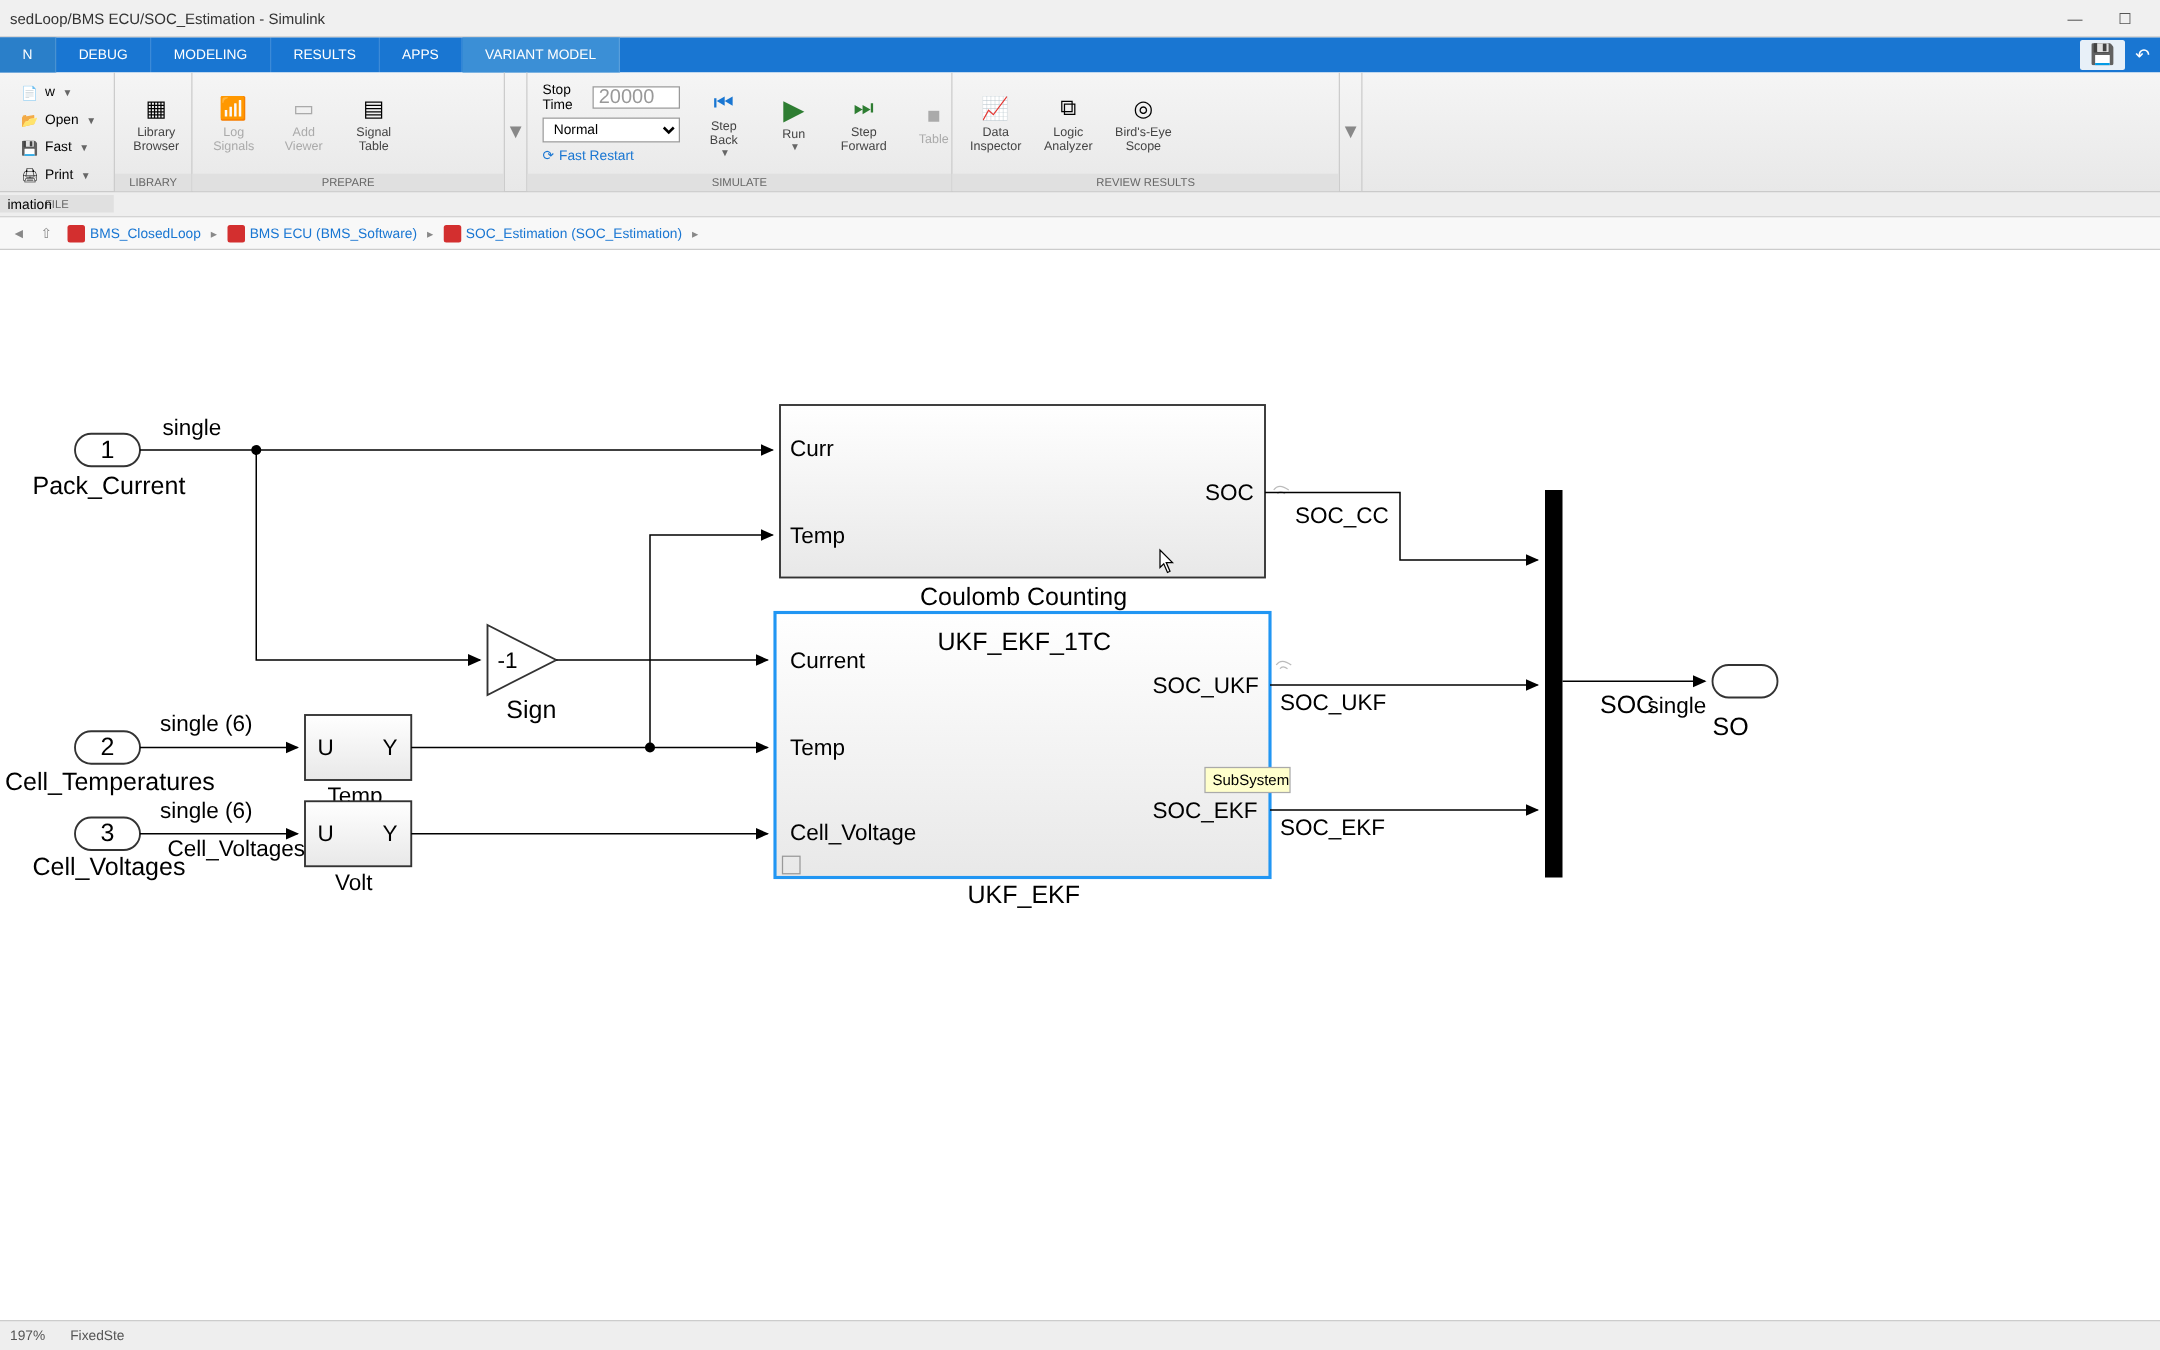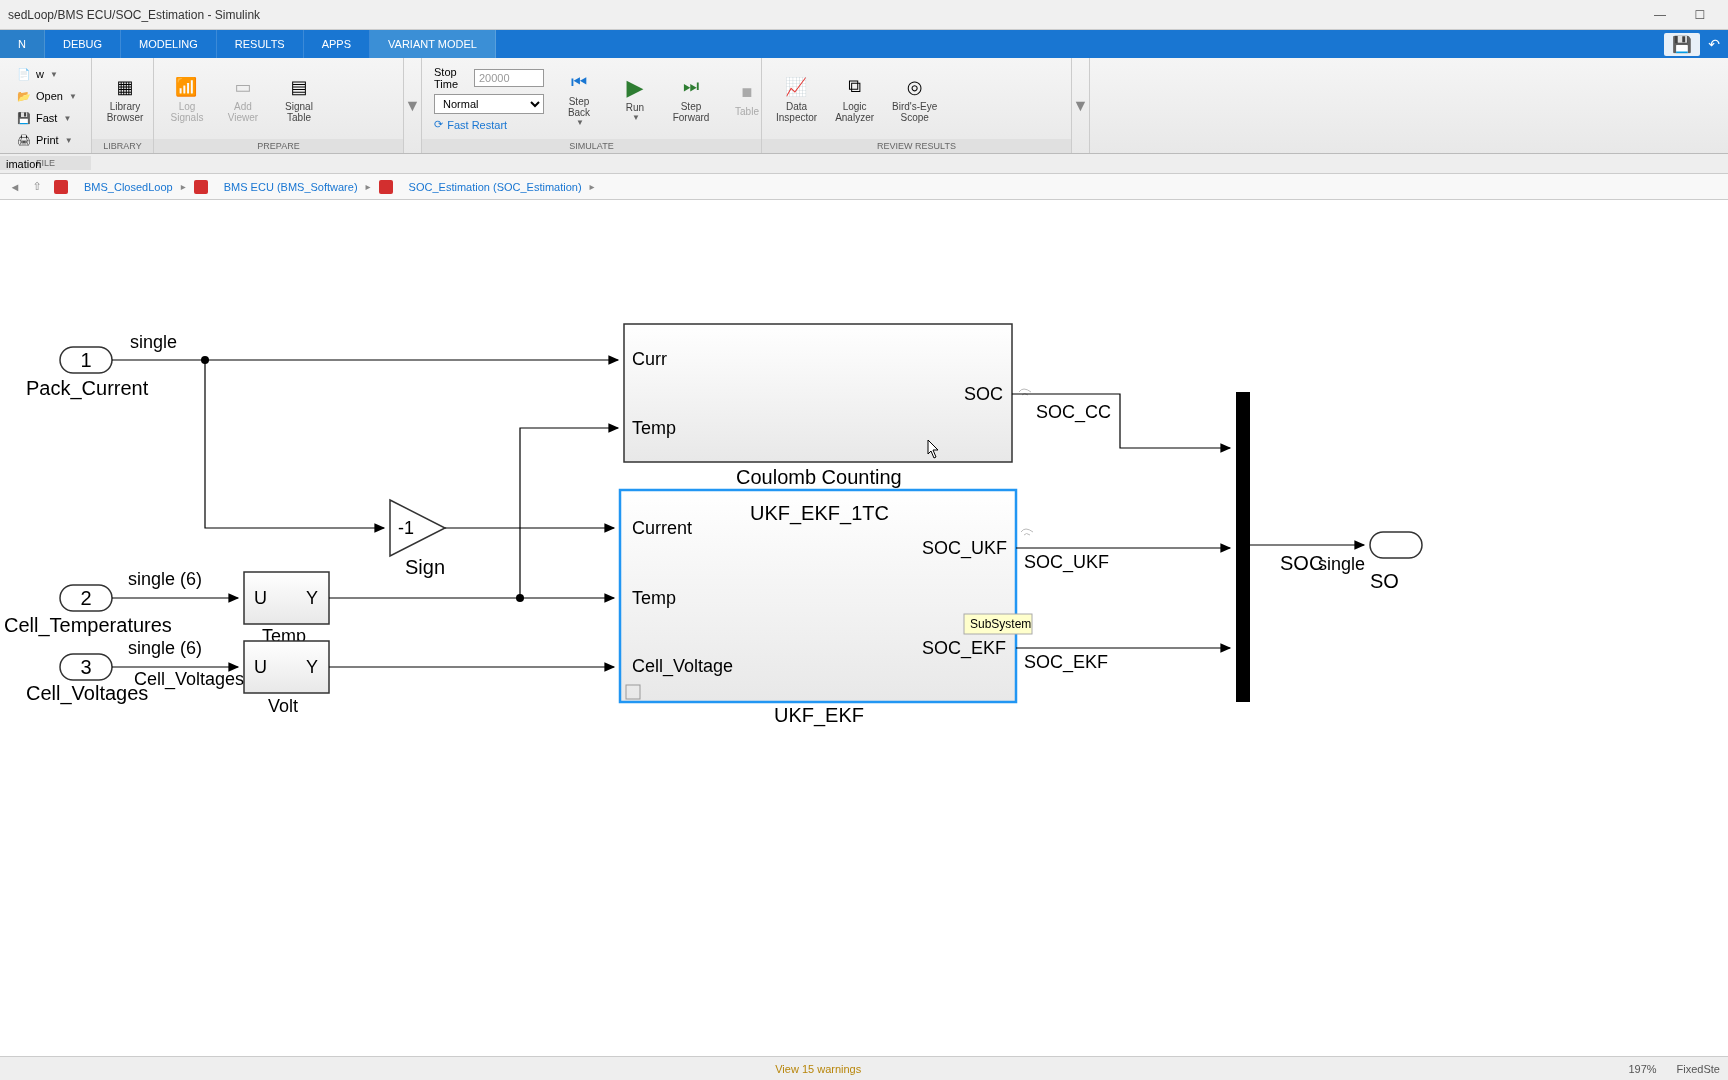--- a/index.html
+++ b/index.html
@@ -25,29 +25,29 @@
 .rbtn { display: flex; flex-direction: column; align-items: center; justify-content: center; padding: 4px 6px; cursor: pointer; border-radius: 2px; min-width: 50px; }
 .rbtn-icon { width: 24px; height: 24px; display: flex; align-items: center; justify-content: center; font-size: 18px; }
 .rbtn-label { font-size: 10px; color: #444; text-align: center; line-height: 1.1; margin-top: 2px; }
 .rbtn.disabled .rbtn-label, .rbtn.disabled .rbtn-icon { color: #aaa; }
 .file-col { display: flex; flex-direction: column; gap: 2px; padding: 2px; }
 .file-row { display: flex; align-items: center; gap: 4px; font-size: 11px; padding: 2px 6px; cursor: pointer; }
 .file-icon { width: 16px; height: 16px; display: inline-flex; align-items: center; justify-content: center; }
 .dropdown-arrow { font-size: 8px; color: #666; margin-left: 2px; }
 .sim-controls { display: flex; flex-direction: column; gap: 4px; padding: 4px; }
 .sim-row { display: flex; align-items: center; gap: 6px; font-size: 11px; }
-.sim-input { width: 70px; height: 18px; border: 1px solid #999; background: #fff; padding: 0 4px; font-size: 11px; color: #999; }
+.sim-input { width: 70px; height: 18px; border: 1px solid #999; background: #fff; padding: 0 4px; font-size: 16px; color: #999; }
 .sim-select { width: 110px; height: 20px; border: 1px solid #999; background: #fff; padding: 0 4px; font-size: 11px; }
 .fast-restart { display: flex; align-items: center; gap: 4px; font-size: 11px; color: #1976d2; }
 .ribbon-vsplit { width: 18px; display: flex; align-items: center; justify-content: center; color: #888; border-right: 1px solid #ccc; }
 
 .toolbar2 { height: 20px; background: #eee; border-bottom: 1px solid #ccc; display: flex; align-items: center; padding: 0 6px; font-size: 11px; }
 .breadcrumb { height: 26px; background: #f8f8f8; border-bottom: 1px solid #ccc; display: flex; align-items: center; padding: 0 6px; gap: 4px; font-size: 11px; }
 .bc-btn { width: 18px; height: 18px; display: flex; align-items: center; justify-content: center; color: #888; cursor: pointer; }
-.bc-item { display: flex; align-items: center; gap: 16px; color: #1976d2; cursor: pointer; padding: 2px 4px; justify-content: center; }
+.bc-item { display: flex; align-items: center; gap: 4px; color: #1976d2; cursor: pointer; padding: 2px 4px; justify-content: center; }
 .bc-icon { width: 14px; height: 14px; background: #d32f2f; border-radius: 2px; display: inline-block; }
 .bc-sep { color: #888; font-size: 10px; }
 
 .canvas { position: relative; width: 100%; height: calc(100% - 30px - 28px - 96px - 20px - 26px - 24px); background: #fff; overflow: hidden; }
 svg.diagram { position: absolute; top: 0; left: 0; width: 100%; height: 100%; }
 .block { fill: url(#blockGrad); stroke: #333; stroke-width: 1.5; }
 .block-sel { stroke: #2196f3; stroke-width: 2.5; }
 .port-block { fill: #fff; stroke: #333; stroke-width: 1.5; }
 .signal-line { stroke: #000; stroke-width: 1.2; fill: none; }
 .signal-label { font-size: 18px; fill: #000; }
@@ -359,18 +359,17 @@
   <path class="signal-line" d="M1016 348 H1230" marker-end="url(#arrow)"></path>
   <path class="signal-line" d="M1016 448 H1230" marker-end="url(#arrow)"></path>
 
   <path class="signal-line" d="M1250 345 H1364" marker-end="url(#arrow)"></path>
 </svg>
 
 </div>
 
 <div class="statusbar">
   <div></div>
-  <div class="center">View 15 warnings</div>
   <div class="right">
     <span>197%</span>
     <span>FixedSte</span>
   </div>
 </div>
 
 </body></html>

